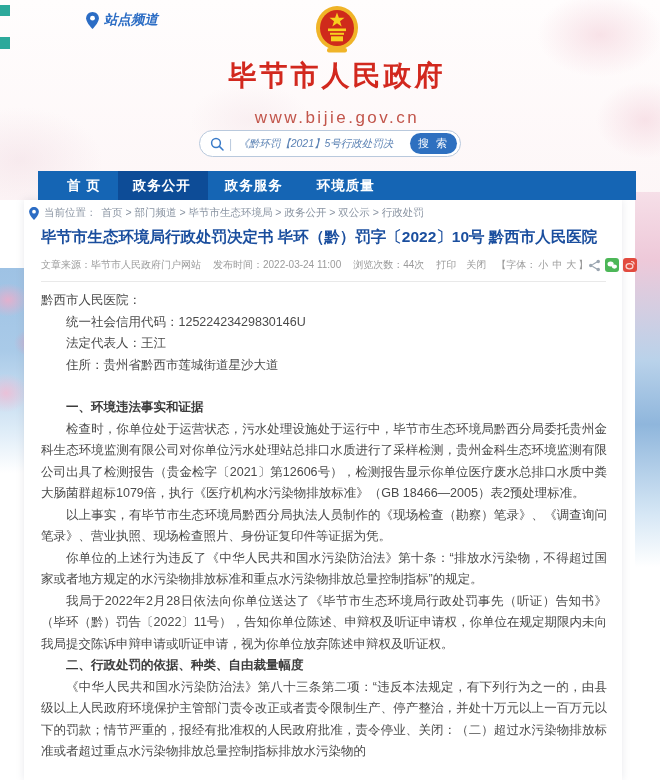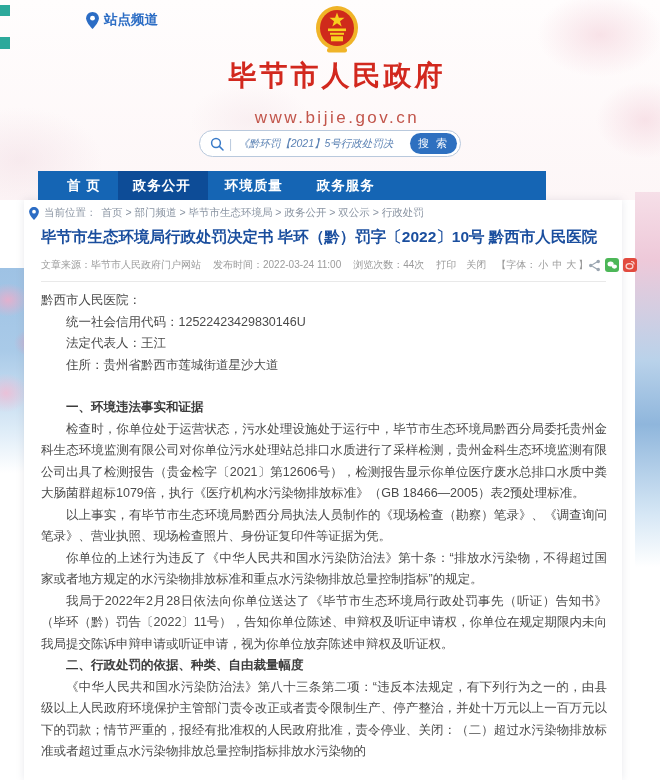--- a/index.html
+++ b/index.html
@@ -22,40 +22,40 @@
       radial-gradient(30px 26px at 6px 125px, rgba(240,188,212,.85), transparent 75%),
       linear-gradient(180deg,#9ec2e4 0%,#a9cae8 40%,#dcebf7 78%,#ffffff 100%);}
   .bg-right{position:absolute;left:635px;top:192px;width:25px;height:375px;
     background:linear-gradient(180deg,#f6dfe8 0%,#eec9d9 18%,#b9d2ea 45%,#8fb6dc 62%,#d6e7f5 86%,#ffffff 100%);}
   .edge-marker{position:absolute;left:0;width:10px;background:#2da99b;}
   #edge-marker-1{top:5px;height:11px}
   #edge-marker-2{top:37px;height:12px}
 
   
   .topbar{position:absolute;left:86px;top:11px;display:flex;align-items:center;gap:5px;
-    color:#2b6cc4;font-size:13.5px;font-weight:bold;cursor:pointer;}
+    color:#2b6cc4;font-size:13.5px;font-weight:bold;cursor:pointer;font-style:italic;}
 
   
   .header-block{position:absolute;left:38px;top:5px;width:598px;text-align:center;}
   .emblem{width:44px;height:50px;margin:0 auto;display:block;}
   .gov-title{margin-top:2px;font-size:28px;font-weight:bold;color:#d2281e;letter-spacing:3px;}
   .gov-url{margin-top:13px;font-size:17px;color:#c2554b;letter-spacing:2.5px;font-weight:normal;}
   .bureau{margin-top:4px;font-size:15.5px;font-weight:bold;color:#d2281e;letter-spacing:1px;}
 
   
   .search-row{position:absolute;left:0;top:130px;width:660px;display:flex;justify-content:center;}
   .search-pill{width:262px;height:27px;border:1px solid #b9c9dd;border-radius:14px;background:#fff;
     display:flex;align-items:center;padding:0 3px 0 10px;box-sizing:border-box;}
   .search-divider{color:#b9c9dd;margin:0 6px 0 5px;font-size:12px;}
   .search-query{flex:1;font-size:10.5px;color:#5b82b4;white-space:nowrap;overflow:hidden;cursor:text;font-style:italic;}
   .search-btn{width:47px;height:21px;border-radius:11px;background:#2e70c0;color:#fff;font-size:11px;
     display:flex;align-items:center;justify-content:center;letter-spacing:2px;cursor:pointer;}
 
   
-  .navbar{position:absolute;left:38px;top:171px;width:508px;height:29px;background:#1565b4;
+  .navbar{position:absolute;left:38px;top:171px;width:598px;height:29px;background:#1565b4;
     display:flex;align-items:stretch;padding-left:12px;box-sizing:border-box;z-index:3;}
   .nav-item{color:#fff;font-size:13.5px;font-weight:bold;padding:0 17px;display:flex;align-items:center;
     letter-spacing:1px;cursor:pointer;white-space:nowrap;}
   .nav-item.active{background:#0d4c97;padding-left:15px;}
 
   
   .panel{position:absolute;left:24px;top:200px;width:598px;height:580px;background:#fff;
     box-shadow:0 0 8px rgba(120,130,150,.18);z-index:2;}
   .breadcrumb{position:absolute;left:5px;top:6px;display:flex;align-items:center;gap:5px;
     font-size:10.5px;color:#8a94a2;}
@@ -124,22 +124,22 @@
     <span class="search-divider">|</span>
     <span class="search-query">《黔环罚【2021】5号行政处罚决</span>
     <span class="search-btn">搜 索</span>
   </div>
 </div>
 
 <nav class="navbar">
 
 <div class="nav-item">首 页</div>
     <div class="nav-item active">政务公开</div>
+    <div class="nav-item">政务服务</div>
     <div class="nav-item">环境质量</div>
-    <div class="nav-item">政务服务</div>
   </nav>
 
 <div class="panel">
 
   <div class="breadcrumb">
     <span style="display:flex;">
       <svg width="10" height="13" viewBox="0 0 12 16">
           <path d="M6 0C2.7 0 0 2.6 0 5.9 0 10.2 6 16 6 16s6-5.8 6-10.1C12 2.6 9.3 0 6 0z" fill="#2b6cc4"></path>
           <circle cx="6" cy="5.8" r="2.3" fill="#fff"></circle>
         </svg>

